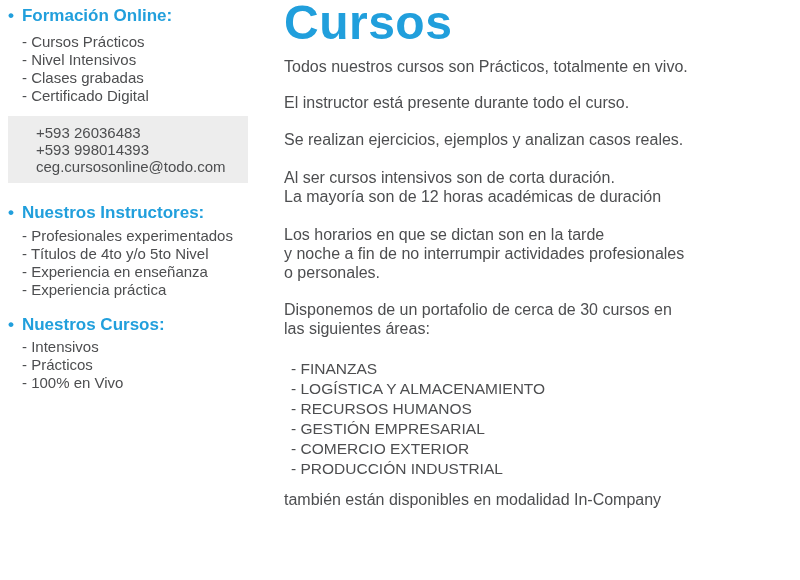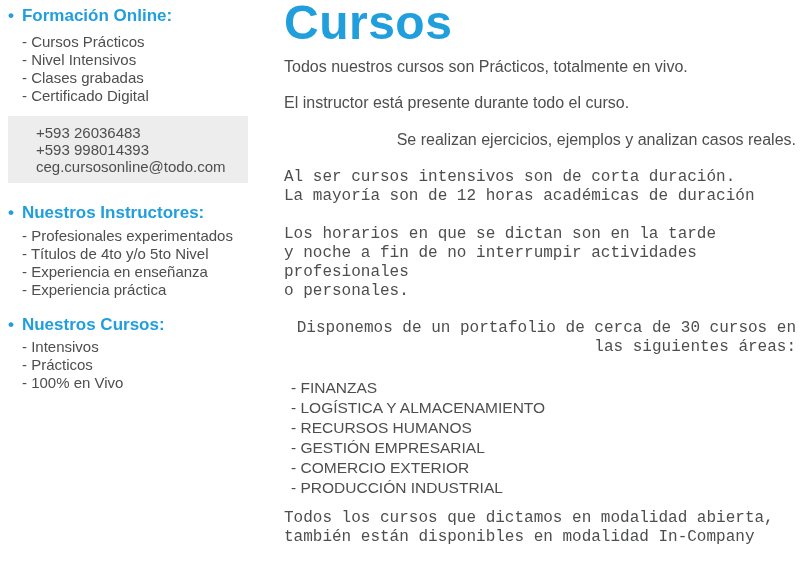--- a/index.html
+++ b/index.html
@@ -21,24 +21,24 @@
   .mt5  { margin-top:5px; }
   .mt17 { margin-top:17px; }
   .mt4  { margin-top:4px; }
   .contact-box {
     background:#ededed; width:240px; box-sizing:border-box;
     padding:8px 28px; font-size:15px; line-height:17px;
   }
   .main { position:absolute; left:284px; top:0; width:512px; }
   .page-title { margin:2px 0 0; font-size:48px; line-height:42px; font-weight:bold; color:#219fdc; letter-spacing:0.5px; }
   .para { margin:0; font-size:16px; line-height:19px; }
-  .para .line { display:block;font-family:Liberation Mono, monospace; }
+  .para .line { display:block; }
   .p-mt13 { margin-top:13px; }
   .p-mt17 { margin-top:17px; }
-  .p-mt18 { margin-top:18px;text-align:right; }
+  .p-mt18 { margin-top:18px; }
   .p-mt19 { margin-top:19px; }
   .areas { list-style:none; margin:21px 0 0; padding:0 0 0 7px; font-size:15.5px; line-height:20px; }
   .closing { margin-top:11px; }
 </style>
 </head>
 <body>
 
 <aside class="sidebar">
 
   <div class="side-heading mt7">
@@ -110,17 +110,16 @@
   <ul class="areas">
     <li>- FINANZAS</li>
     <li>- LOGÍSTICA Y ALMACENAMIENTO</li>
     <li>- RECURSOS HUMANOS</li>
     <li>- GESTIÓN EMPRESARIAL</li>
     <li>- COMERCIO EXTERIOR</li>
     <li>- PRODUCCIÓN INDUSTRIAL</li>
   </ul>
 
   <p class="para closing">
-    <span class="line">Todos los cursos que dictamos en modalidad abierta,</span>
     <span class="line">también están disponibles en modalidad In-Company</span>
   </p>
 
 </section>
 
 </body></html>

